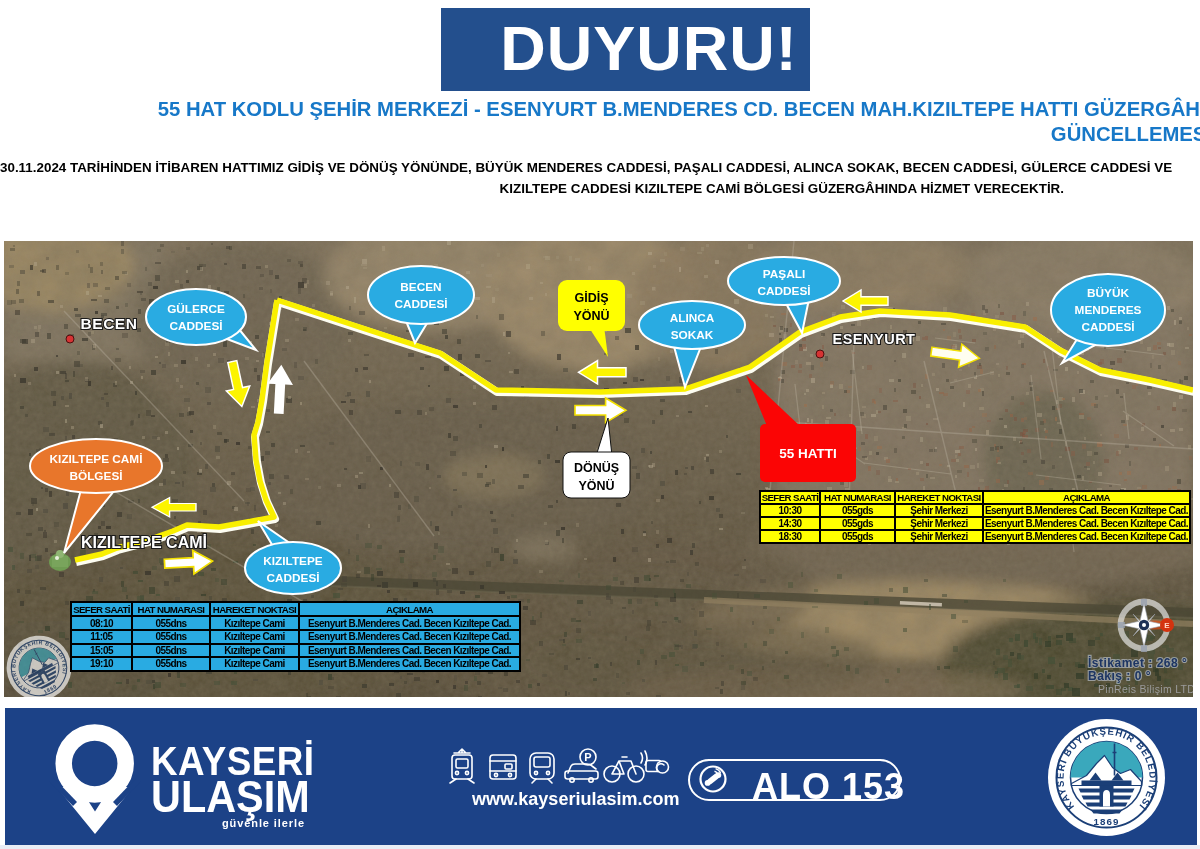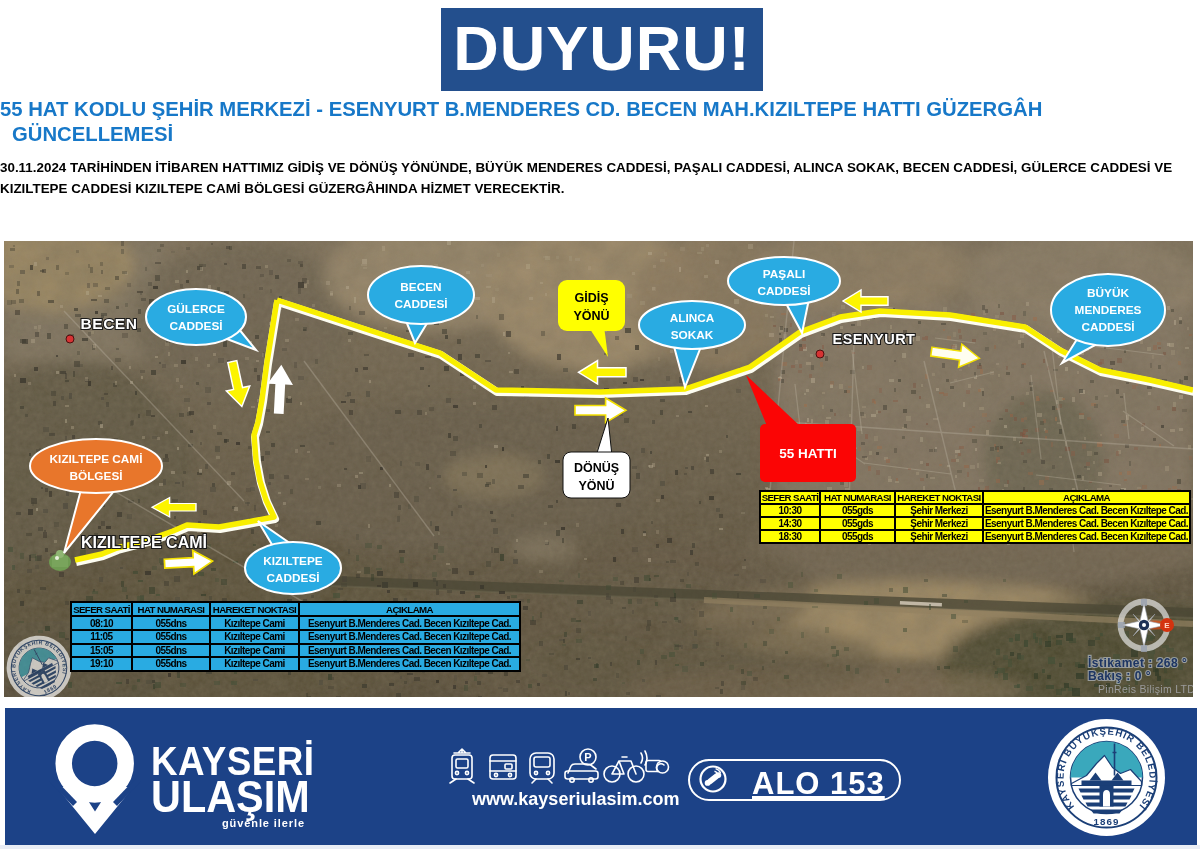--- a/index.html
+++ b/index.html
@@ -1,30 +1,30 @@
 <!DOCTYPE html>
 <html><head>
 <meta charset="utf-8">
 <style>
   html,body{margin:0;padding:0;}
   body{width:1200px;height:849px;background:#ffffff;font-family:"Liberation Sans",sans-serif;overflow:hidden;}
   #page{position:relative;width:1200px;height:849px;background:#ffffff;}
   .abs{position:absolute;}
-  .ctr{text-align:left;}
+  .ctr{text-align:right;}
   table.sched{border-collapse:collapse;table-layout:fixed;font-family:"Liberation Sans",sans-serif;}
   table.sched tr:first-child td{font-size:9.7px;letter-spacing:-0.6px;}
   table.lt td{height:11.6px;}
   table.lt tr:first-child td{height:12.4px;}
   table.sched td{border:2px solid #000;padding:0;text-align:center;font-weight:bold;white-space:nowrap;overflow:hidden;letter-spacing:-0.55px;line-height:11px;}
 </style>
 </head>
 <body>
 <div id="page">
 
-<div class="abs" style="left:441px;top:8px;width:322px;height:83px;background:#234f8d;color:#fff;font-weight:bold;font-size:63px;text-align:center;line-height:81px;letter-spacing:1px;">DUYURU!</div>
+<div class="abs" style="left:441px;top:8px;width:322px;height:83px;background:#234f8d;color:#fff;font-weight:bold;font-size:63px;text-align:center;line-height:81px;letter-spacing:1px;padding-left:47px;">DUYURU!</div>
 
 <div class="abs ctr" style="left:0;top:98px;width:1200px;color:#1778c8;font-weight:bold;font-size:20.3px;">55 HAT KODLU ŞEHİR MERKEZİ - ESENYURT B.MENDERES CD. BECEN MAH.KIZILTEPE HATTI GÜZERGÂH</div>
 
 <div class="abs ctr" style="left:0;top:123px;width:1200px;color:#1778c8;font-weight:bold;font-size:20.3px;margin-left:12px;">GÜNCELLEMESİ</div>
 
 <div class="abs ctr" style="left:0;top:157px;width:1064px;color:#000;font-weight:bold;font-size:13.4px;line-height:21px;white-space:nowrap;">30.11.2024 TARİHİNDEN İTİBAREN HATTIMIZ GİDİŞ VE DÖNÜŞ YÖNÜNDE, BÜYÜK MENDERES CADDESİ, PAŞALI CADDESİ, ALINCA SOKAK, BECEN CADDESİ, GÜLERCE CADDESİ VE<br>KIZILTEPE CADDESİ KIZILTEPE CAMİ BÖLGESİ GÜZERGÂHINDA HİZMET VERECEKTİR.</div>
 
 
 <svg class="abs" style="left:4px;top:241px;" width="1189" height="456" viewBox="0 0 1189 456">
 <defs>
@@ -2227,21 +2227,21 @@
 <div class="abs" style="left:688px;top:759px;width:209px;height:38px;border:2px solid #fff;border-radius:21px;"></div>
 
 <svg class="abs" style="left:698px;top:764px;" width="30" height="30" viewBox="0 0 30 30">
 <circle cx="15" cy="15" r="12.5" fill="none" stroke="#fff" stroke-width="2.2"></circle>
 <rect x="8.2" y="12.2" width="14" height="5.6" rx="2.8" fill="#fff" transform="rotate(-38 15 15)"></rect>
 <circle cx="9.6" cy="18.9" r="2.9" fill="#fff"></circle>
       <circle cx="20.4" cy="11.1" r="2.9" fill="#fff"></circle>
 <path d="M16.5,7.2 Q18.8,7.8 19.8,10 M17.6,4.6 Q21.2,5.6 22.6,9" fill="none" stroke="#fff" stroke-width="1.5"></path>
 </svg>
 
-<div class="abs" style="left:752px;top:766px;color:#fff;font-weight:bold;font-size:31px;letter-spacing:1px;text-decoration:underline;">ALO 153</div>
+<div class="abs" style="left:752px;top:766px;color:#fff;font-weight:bold;font-size:36px;letter-spacing:1px;">ALO 153</div>
 
 <svg class="abs" style="left:1048px;top:719px;" width="117" height="117" viewBox="-58.5 -58.5 117 117">
 <g id="sealg">
 <circle cx="0" cy="0" r="58.5" fill="#ffffff"></circle>
 <circle cx="0" cy="0" r="50" fill="none" stroke="#1b3f77" stroke-width="2"></circle>
 <path id="sealtextpath" d="M -30.5,30.5 A 43,43 0 1 1 30.5,30.5" fill="none"></path>
 <text font-size="9.6" font-weight="bold" fill="#1b3f77" letter-spacing="1.05"><textPath href="#sealtextpath" startOffset="50%" text-anchor="middle">KAYSERİ BÜYÜKŞEHİR BELEDİYESİ</textPath></text>
 <circle cx="0" cy="0" r="36" fill="#ffffff" stroke="#1b3f77" stroke-width="1.5"></circle>
 <path d="M -36,0 A 36,36 0 0 1 36,0 L -36,0 Z" fill="#3aa8bc"></path>
 <path d="M -35,6 L -20,-2 L -10,-14 L -2,-22 L 6,-10 L 14,-4 L 24,-8 L 35,4 L 35,8 L -35,8 Z" fill="#ffffff" stroke="#1b3f77" stroke-width="1.2" stroke-linejoin="round"></path>

